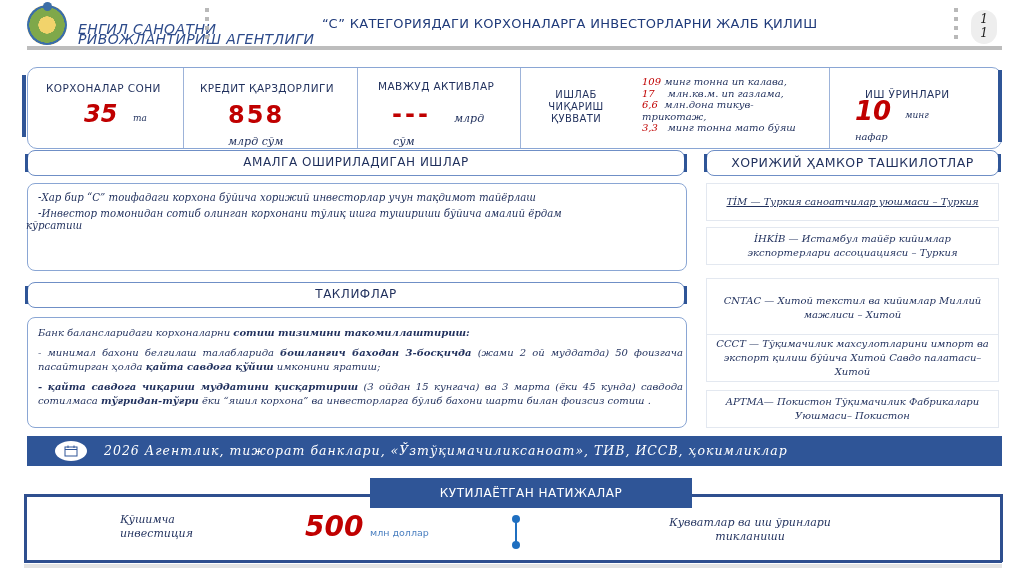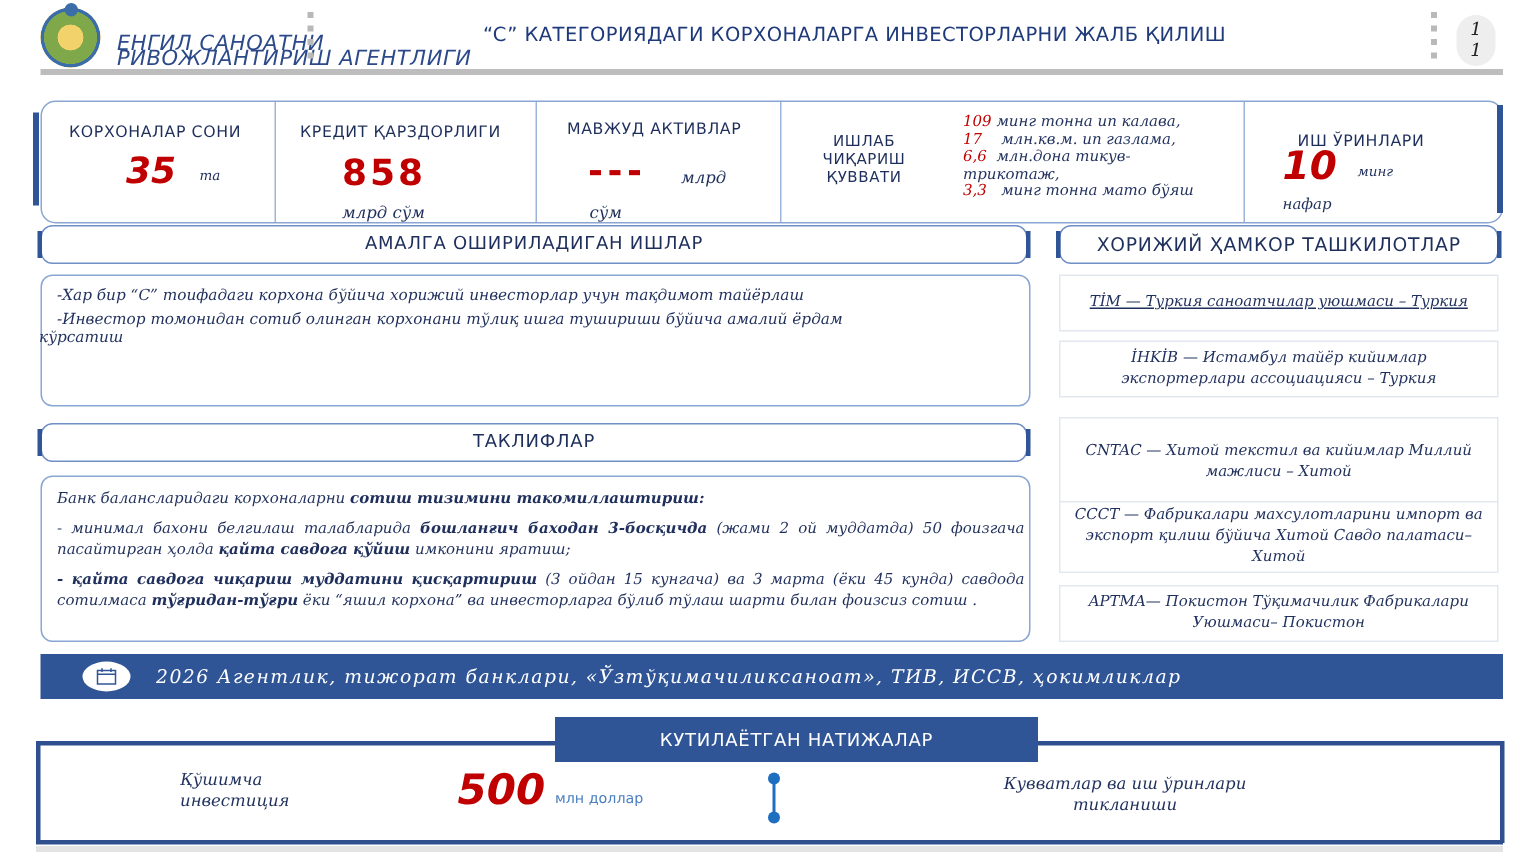--- a/index.html
+++ b/index.html
@@ -145,30 +145,30 @@
   <div class="work-item" style="line-height:12px; margin-left:-12px;">кўрсатиш</div>
 </div>
 
 <div class="abs sec-head" style="left:27px; top:282px; width:658px; height:26px; line-height:23px;">
   <span class="bar-l"></span><span>ТАКЛИФЛАР</span><span class="bar-r"></span>
 </div>
 <div class="abs box" style="left:27px; top:317px; width:660px; height:111px;"></div>
 <div class="abs prop-text" style="left:38px; top:326px; width:645px;">
   <div><span>Банк балансларидаги корхоналарни</span> <b>сотиш тизимини такомиллаштириш:</b></div>
   <div style="margin-top:5px;"><span>- минимал бахони белгилаш талабларида</span> <b>бошланғич баходан 3-босқичда</b> <span>(жами 2 ой муддатда) 50 фоизгача пасайтирган ҳолда</span> <b>қайта савдога қўйиш</b> <span>имконини яратиш;</span></div>
-  <div style="margin-top:5px;"><b>- қайта савдога чиқариш муддатини қисқартириш</b> <span>(3 ойдан 15 кунгача) ва 3 марта (ёки 45 кунда) савдода сотилмаса</span> <b>тўғридан-тўғри</b> <span>ёки “яшил корхона” ва инвесторларга бўлиб тўлаш шарти билан фоизсиз сотиш .</span></div>
+  <div style="margin-top:5px;"><b>- қайта савдога чиқариш муддатини қисқартириш</b> <span>(3 ойдан 15 кунгача) ва 3 марта (ёки 45 кунда) савдода сотилмаса</span> <b>тўғридан-тўғри</b> <span>ёки “яшил корхона” ва инвесторларга бўлиб бахони шарти билан фоизсиз сотиш .</span></div>
 </div>
 
 <div class="abs sec-head" style="left:706px; top:150px; width:293px; height:26px; line-height:23px; font-size:12.5px;">
   <span class="bar-l"></span><span>ХОРИЖИЙ ҲАМКОР ТАШКИЛОТЛАР</span><span class="bar-r"></span>
 </div>
 <div class="abs partner" style="left:706px; top:183px; width:293px; height:38px;text-decoration:underline;">TİM — Туркия саноатчилар уюшмаси – Туркия</div>
 <div class="abs partner" style="left:706px; top:227px; width:293px; height:38px;">İHKİB — Истамбул тайёр кийимлар экспортерлари ассоциацияси – Туркия</div>
 <div class="abs partner" style="left:706px; top:278px; width:293px; height:60px;">CNTAC — Хитой текстил ва кийимлар Миллий мажлиси – Хитой</div>
-<div class="abs partner" style="left:706px; top:334px; width:293px; height:48px;">CCCT — Фабрикалари махсулотларини импорт ва экспорт қилиш бўйича Хитой Савдо палатаси– Хитой</div>
+<div class="abs partner" style="left:706px; top:334px; width:293px; height:48px;">CCCT — Тўқимачилик махсулотларини импорт ва экспорт қилиш бўйича Хитой Савдо палатаси– Хитой</div>
 <div class="abs partner" style="left:706px; top:390px; width:293px; height:38px;">APTMA— Покистон Тўқимачилик Фабрикалари Уюшмаси– Покистон</div>
 
 <div class="abs band"></div>
 <div class="abs band-icon">
   <svg width="14" height="12" viewBox="0 0 14 12">
       <rect x="1" y="2" width="12" height="9" fill="none" stroke="#2f5597" stroke-width="1"></rect>
       <line x1="1" y1="4.5" x2="13" y2="4.5" stroke="#2f5597"></line>
       <line x1="4" y1="0.5" x2="4" y2="3" stroke="#2f5597"></line>
       <line x1="10" y1="0.5" x2="10" y2="3" stroke="#2f5597"></line>
     </svg>

